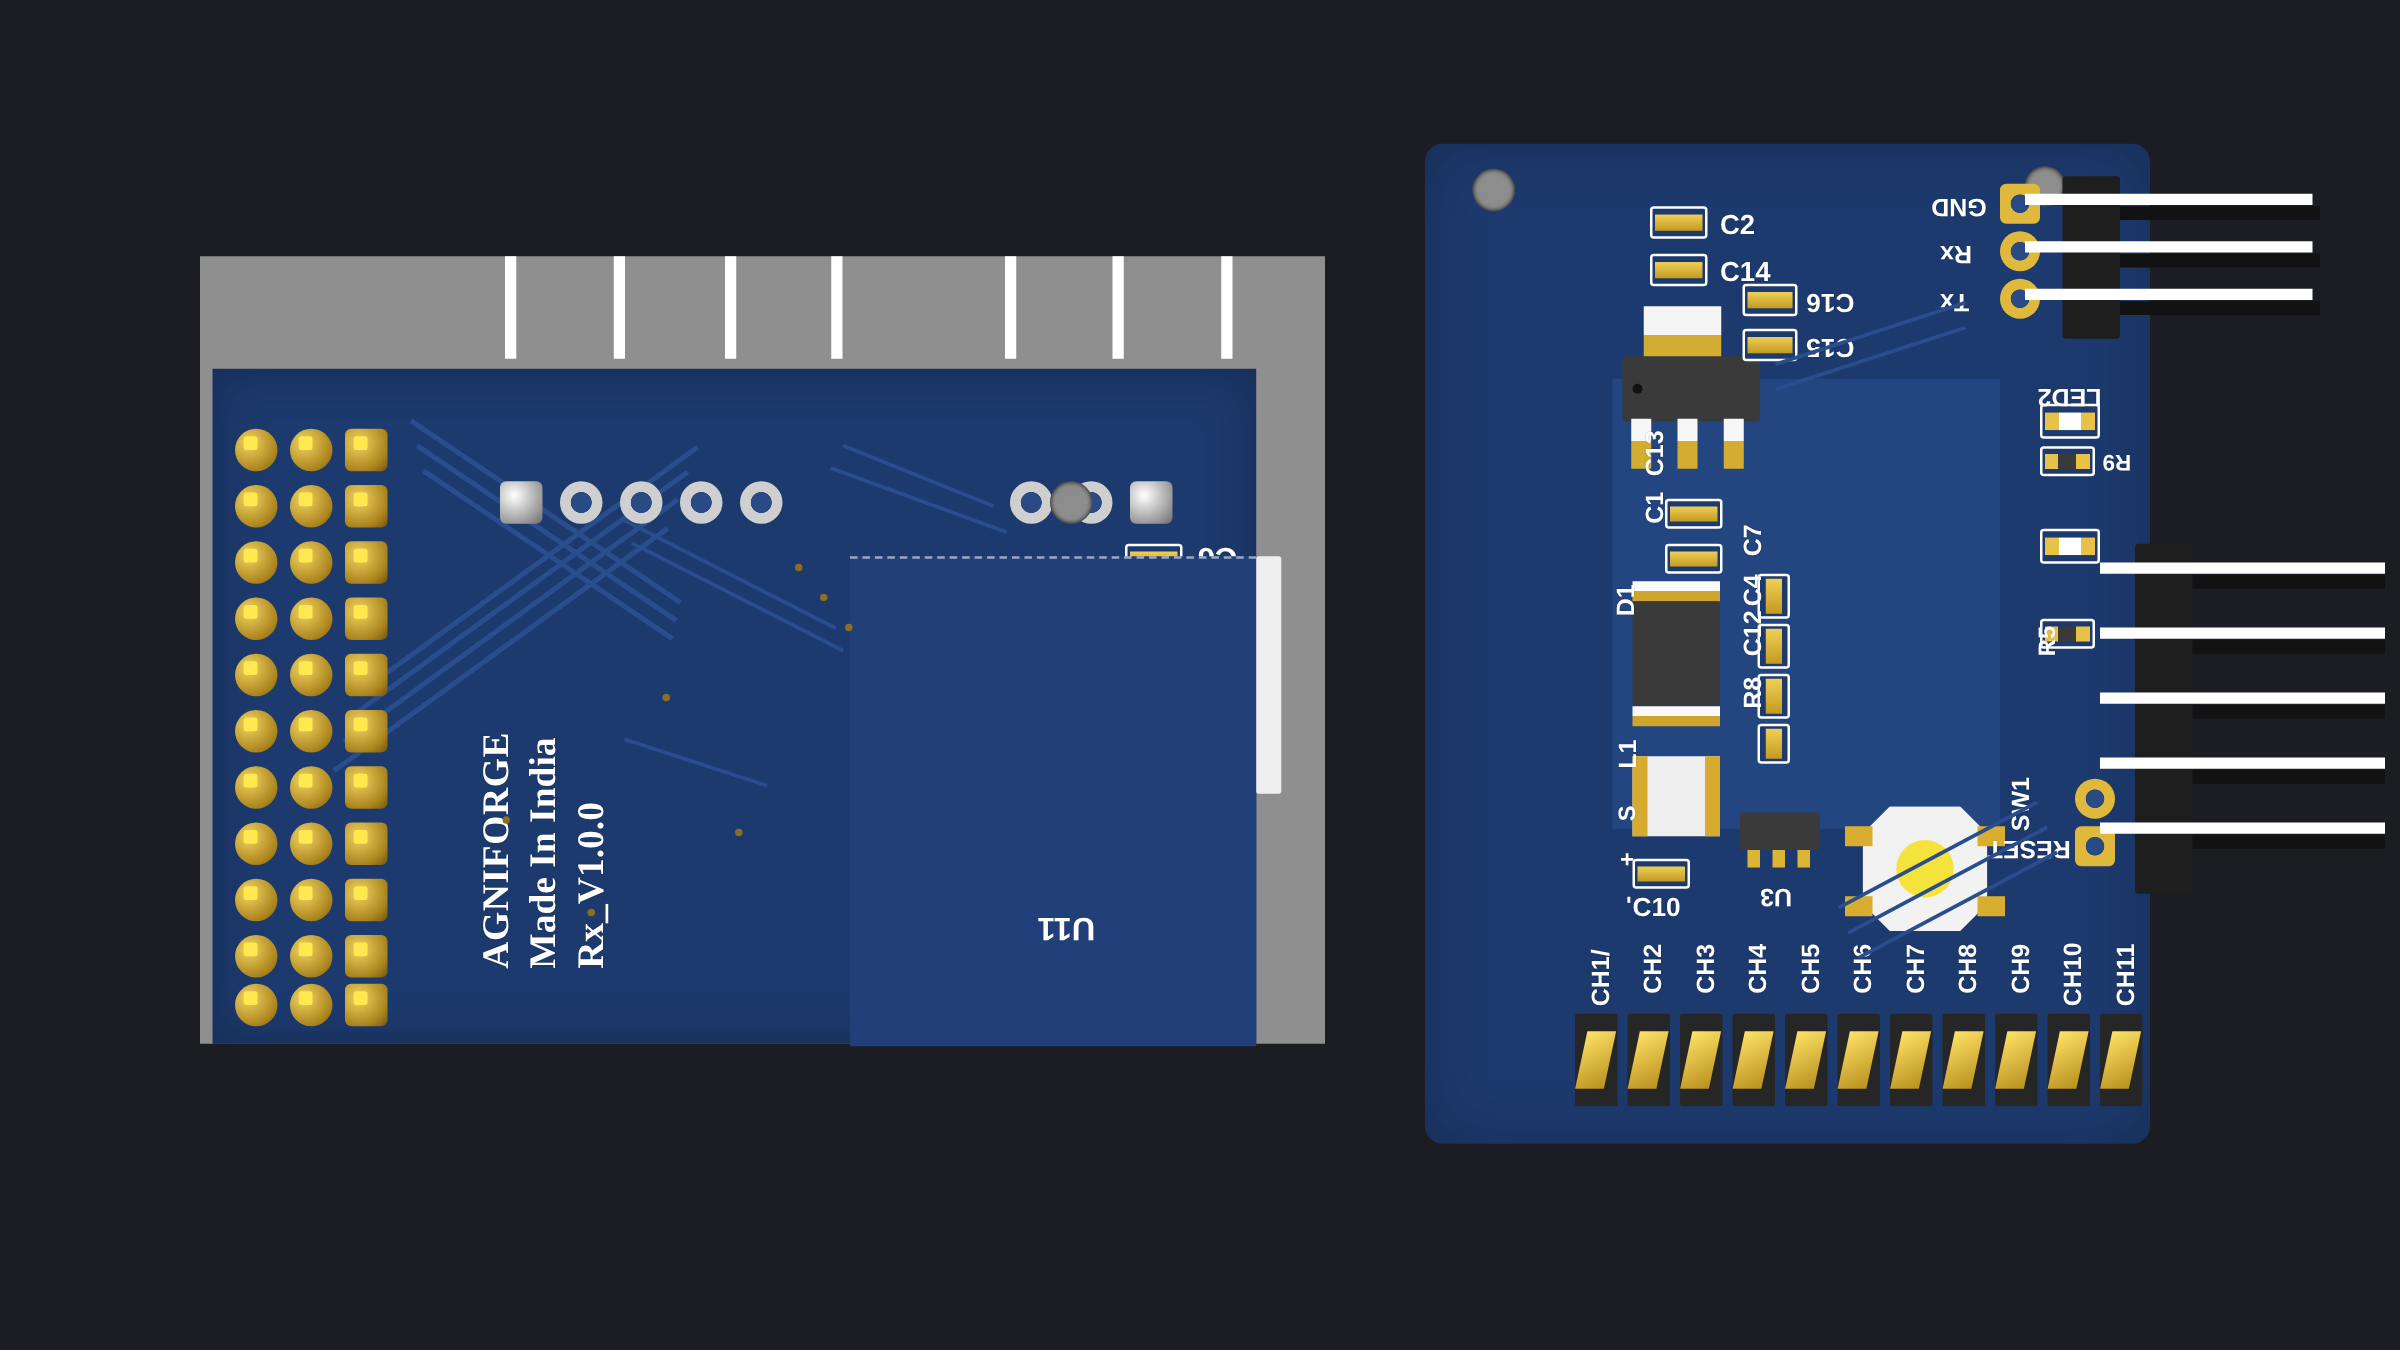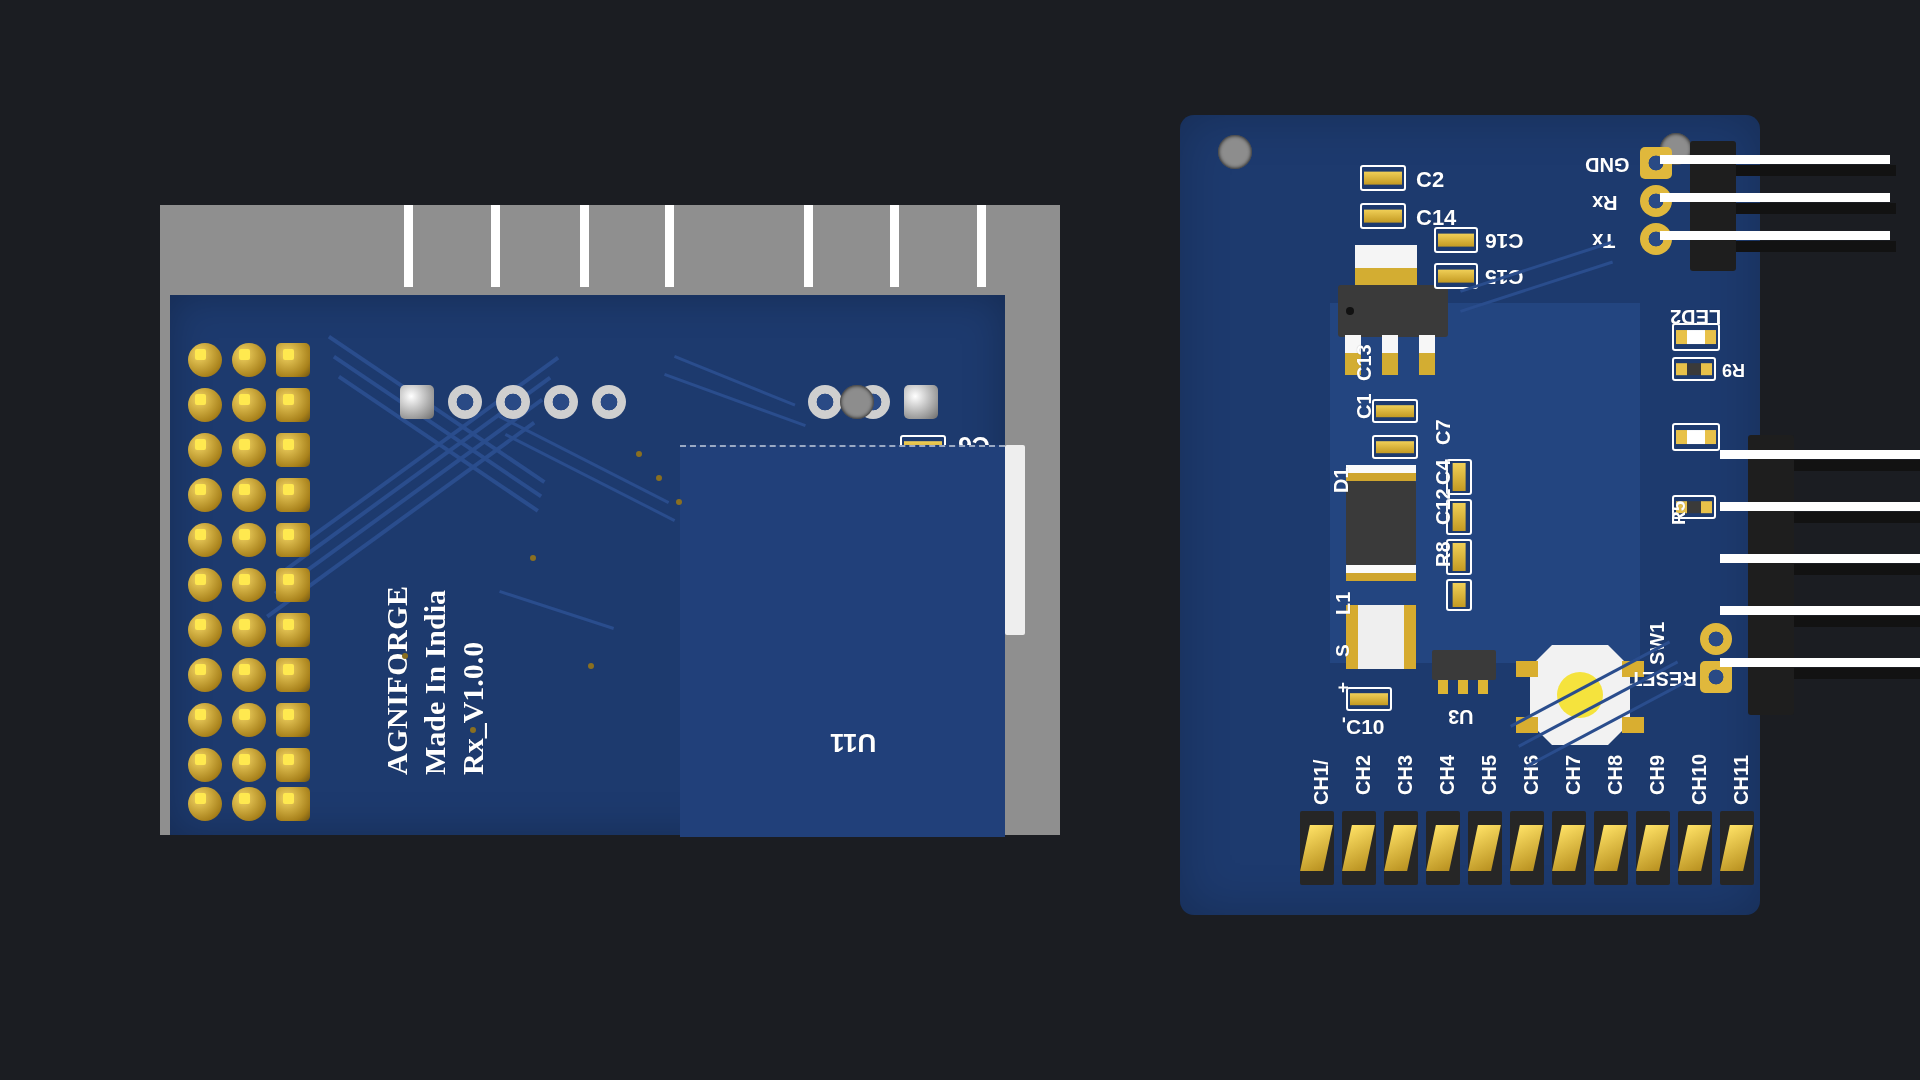--- a/index.html
+++ b/index.html
@@ -31,21 +31,21 @@
   .thpad{position:absolute;width:34px;height:34px;border-radius:50%;
          background:radial-gradient(circle at 33% 33%,#f2d462,#a8811b 72%,#6d5210);}
   .thpad.sq{border-radius:5px;}
   .thpad span{position:absolute;left:7px;top:6px;width:11px;height:11px;background:#ffe94f;border-radius:2px;}
   .thpad.silver{background:radial-gradient(circle at 33% 33%,#ffffff,#9a9a9a 70%,#6a6a6a);}
   .thpad.ringS{background:radial-gradient(circle at 50% 50%,#2a4a85 0 34%,#cfcfcf 36% 100%);}
 
   .vtext{position:absolute;transform-origin:0 0;}
 
   
-  #rightGroup{position:absolute;left:1160px;top:105px;width:740px;height:830px;}
+  #rightGroup{position:absolute;left:1120px;top:105px;width:740px;height:830px;}
   #rightPcb{position:absolute;left:20px;top:10px;width:580px;height:800px;background:#1d3a6e;
             border-radius:14px;box-shadow:inset 0 0 50px rgba(0,0,0,.22);}
   .hdrBlock{position:absolute;background:#1e1e1e;border-radius:3px;}
   .hdrPin{position:absolute;height:9px;background:#ffffff;}
   .hdrPinD{position:absolute;height:11px;background:#121212;}
   .chPin{position:absolute;width:34px;height:74px;background:#262626;border-radius:2px;}
   .chPin b{position:absolute;left:5px;top:14px;width:23px;height:46px;display:block;
            background:linear-gradient(150deg,#ffe266,#b8901f);transform:skewX(-12deg);}
   .btn{position:absolute;background:#f2f2f2;border-radius:6px;
        clip-path:polygon(22% 0,78% 0,100% 22%,100% 78%,78% 100%,22% 100%,0 78%,0 22%);}

